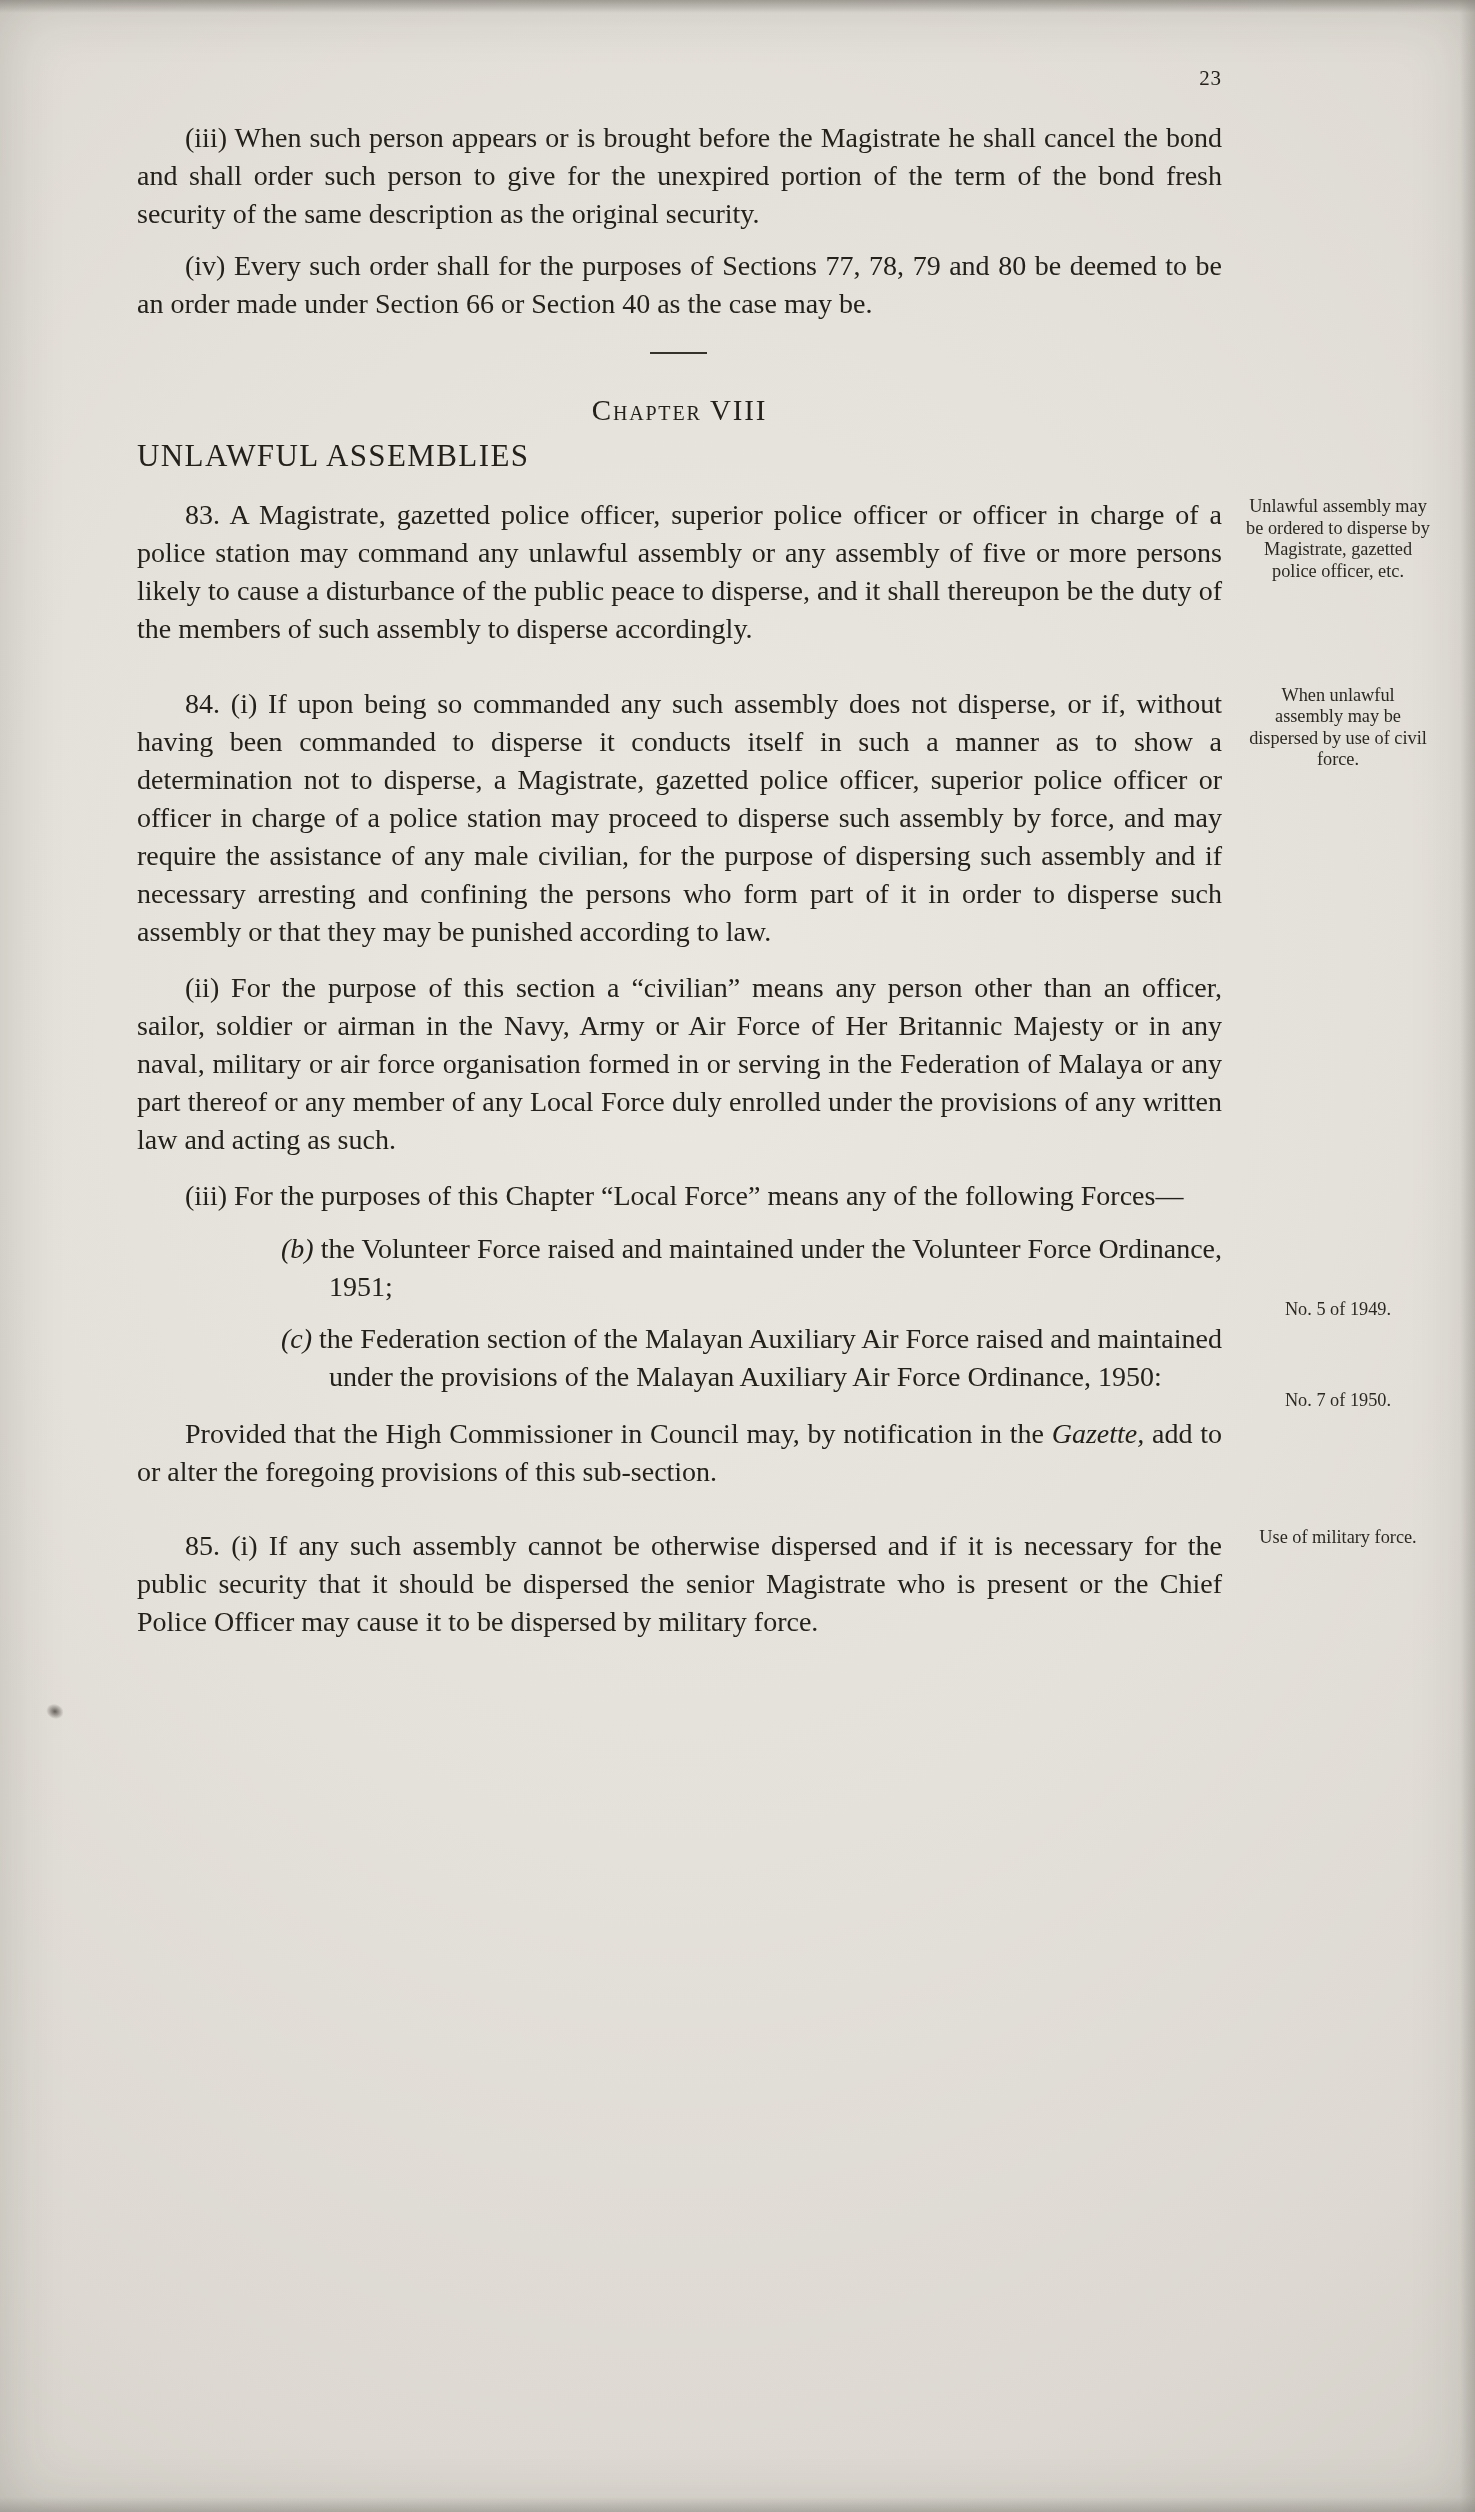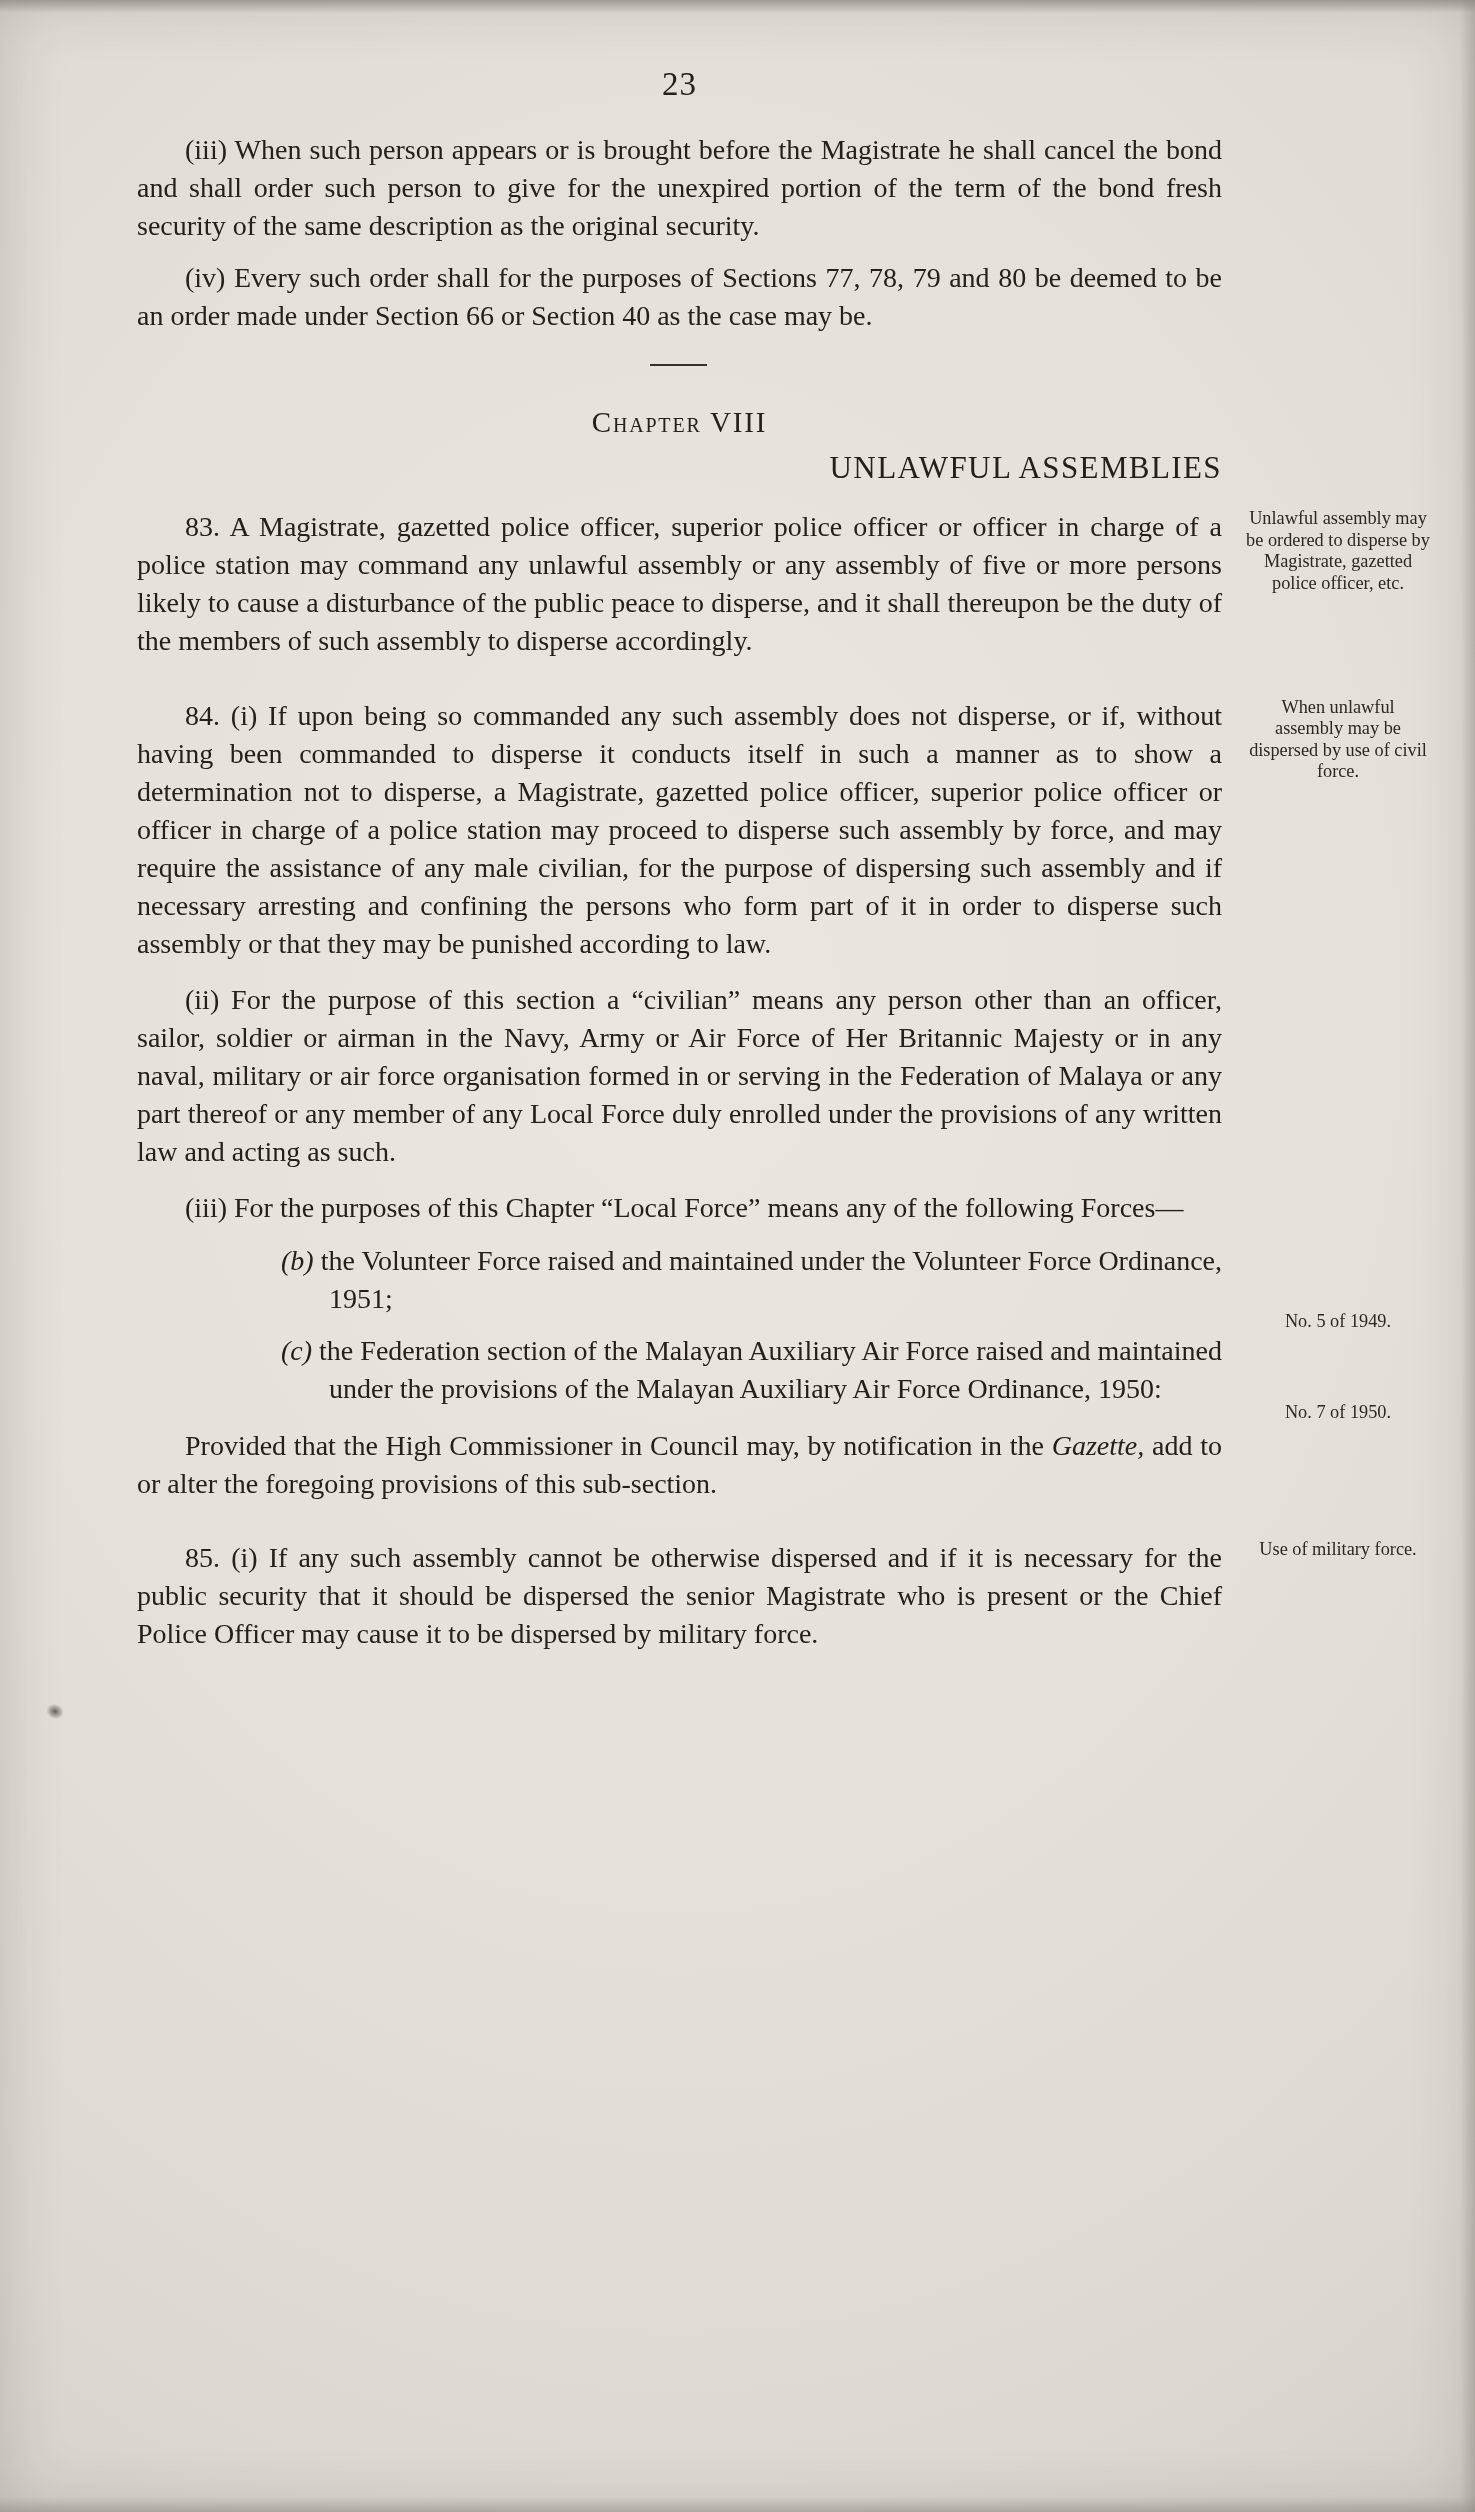--- a/index.html
+++ b/index.html
@@ -39,22 +39,22 @@
     border-radius: 50%;
     transform: rotate(20deg);
   }
   .content {
     position: relative;
     padding: 66px 0 0 137px;
     color: #24211c;
   }
   .pagenum {
     width: 1085px;
-    text-align: center;
-    font-size: 33px;
+    text-align: right;
+    font-size: 21px;
     letter-spacing: 0.9px;
     margin-bottom: 27.5px;
   }
   .row { display: flex; align-items: flex-start; }
   .main {
     width: 1085px;
     font-size: 28px;
     line-height: 38px;
     text-align: justify;
   }
@@ -80,21 +80,21 @@
   .chapter-label {
     width: 1085px;
     text-align: center;
     font-variant: small-caps;
     font-size: 29px;
     letter-spacing: 1.8px;
     margin-top: 40px;
   }
   .chapter-title {
     width: 1085px;
-    text-align: right;
+    text-align: left;
     font-size: 31px;
     letter-spacing: 1.4px;
     margin-top: 11px;
   }
   .sec { margin-top: 22px; }
   .blk { margin-top: 3.7px; }
 </style>
 </head>
 <body>
 

